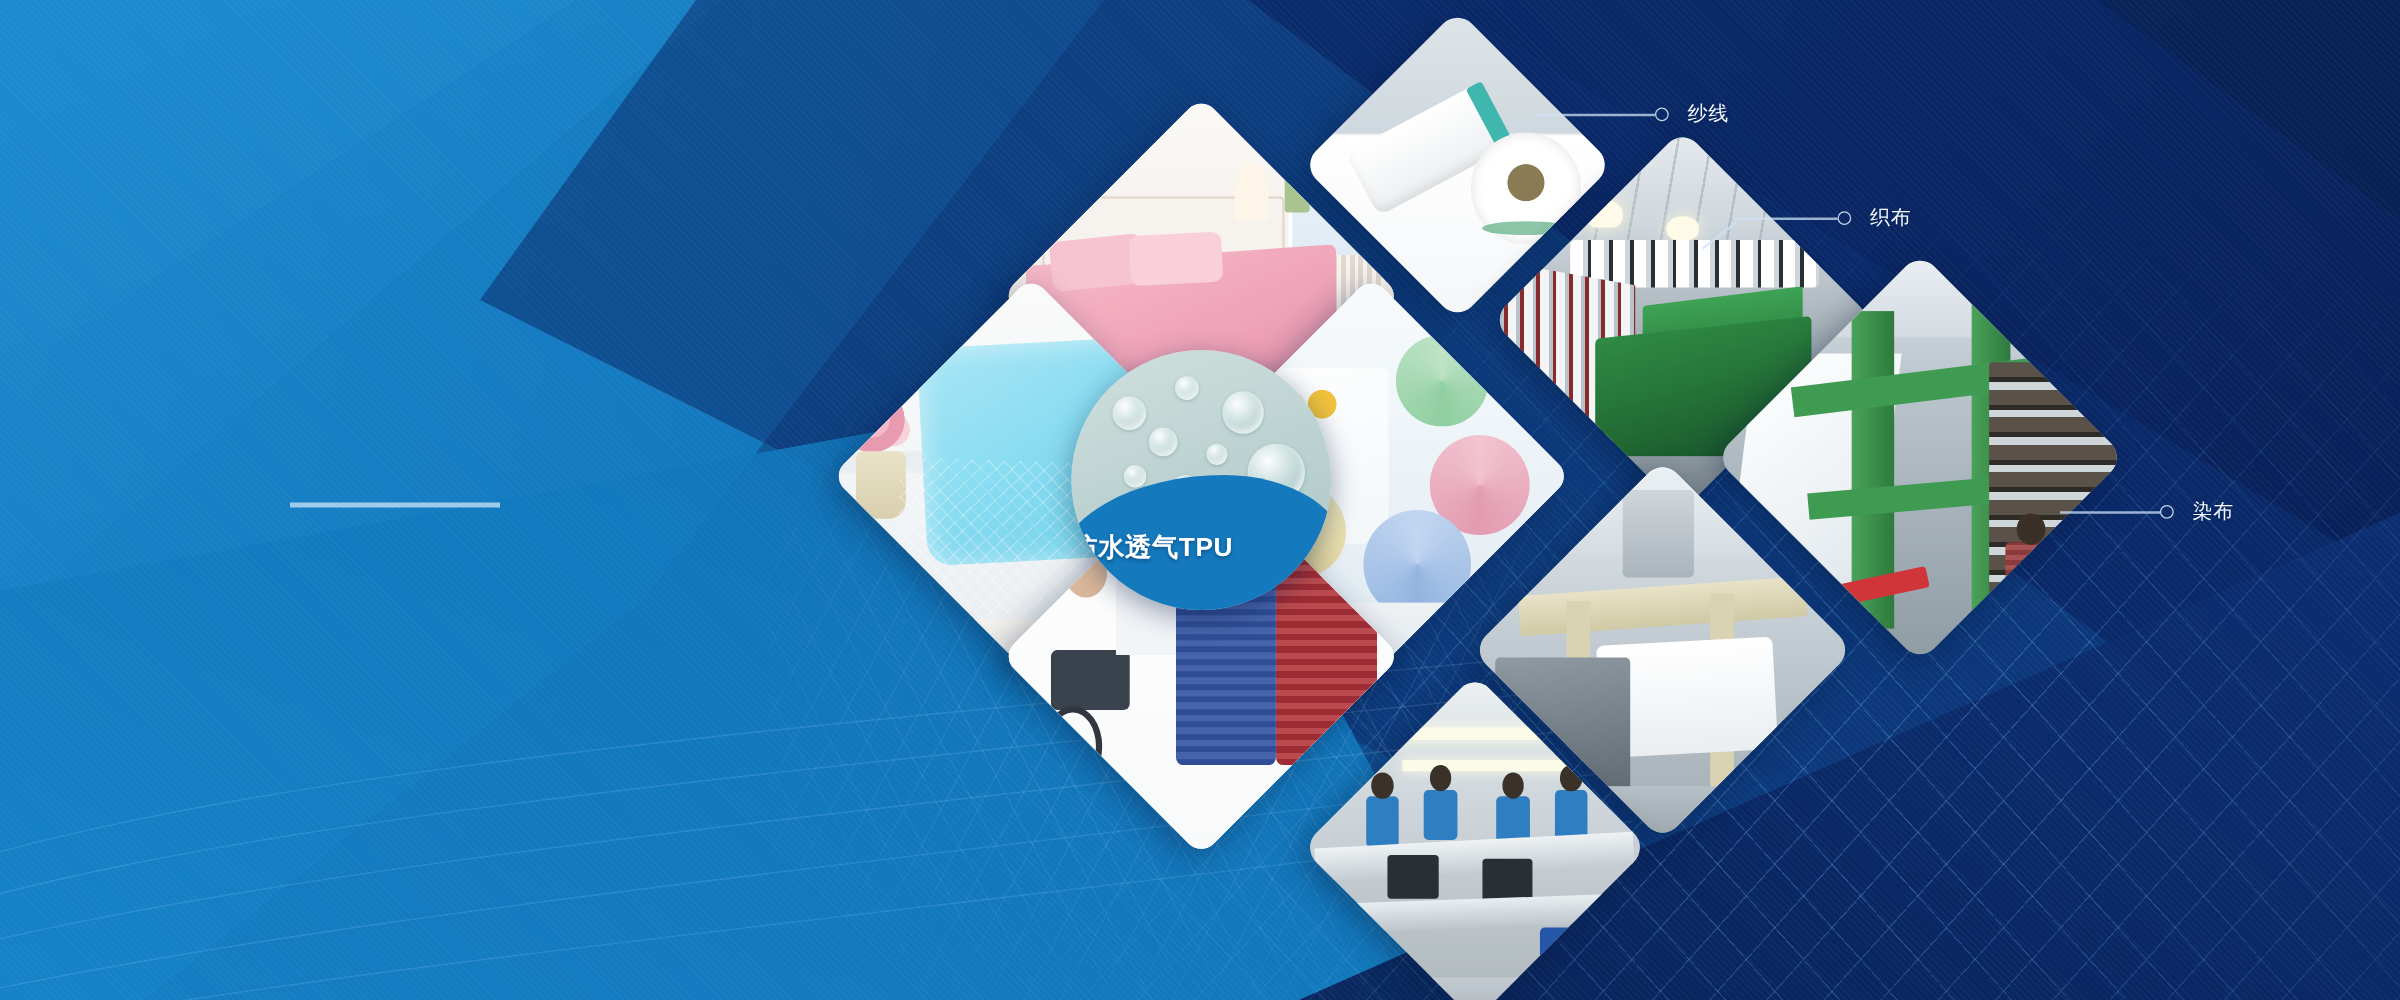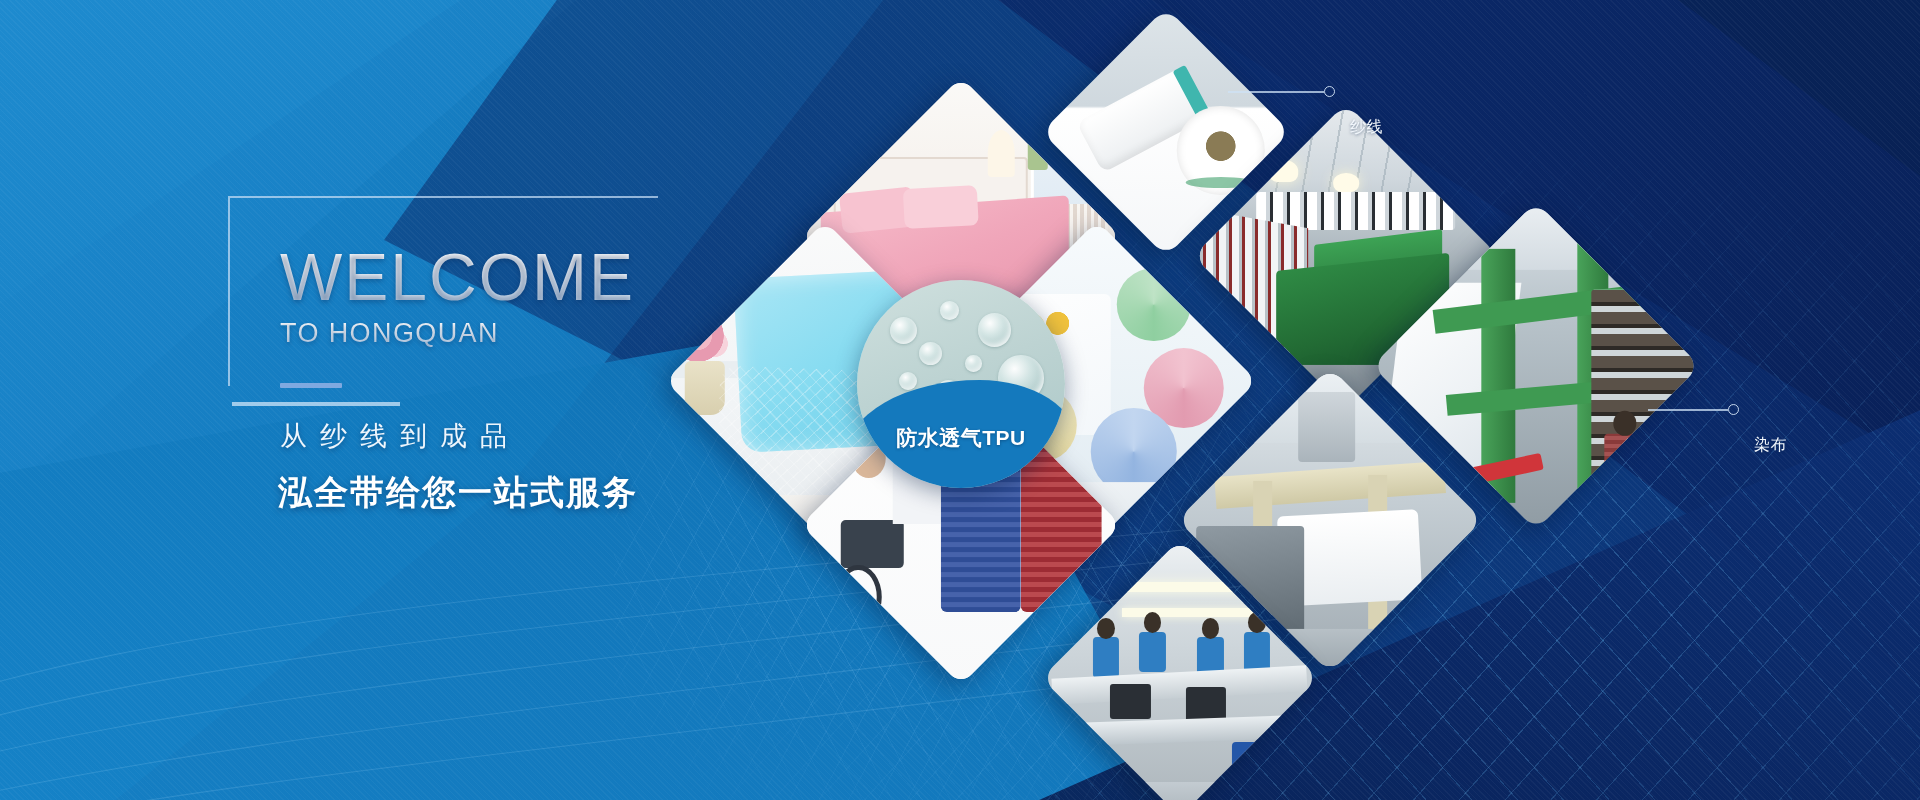--- a/index.html
+++ b/index.html
@@ -259,21 +259,21 @@
   .badge .drop{ position:absolute; border-radius:50%;
     background:radial-gradient(circle at 36% 30%, rgba(255,255,255,.96) 0%, rgba(230,244,243,.55) 36%, rgba(168,200,200,.35) 70%, rgba(150,185,186,.25) 100%);
     box-shadow:inset -2px -3px 5px rgba(255,255,255,.75), 0 1px 3px rgba(80,120,120,.35);
   }
   .badge .wave-btm{
     position:absolute; left:-6%; bottom:0; width:112%; height:52%;
     background:#1479bd;
     border-radius:58% 42% 0 0 / 72% 58% 0 0;
   }
   .badge .btxt{
-    position:absolute; left:0; right:0; bottom:36px; text-align:center;
+    position:absolute; left:0; right:0; bottom:36px; text-align:left;
     color:#fff; font-size:21px; font-weight:bold; letter-spacing:.5px;
     text-shadow:0 1px 3px rgba(0,40,80,.45);
   }
 
   
   .proc{ position:absolute; border-radius:16px; transform:rotate(45deg); overflow:hidden;
     box-shadow:0 8px 26px rgba(3,20,50,.40); z-index:5; }
   .proc .inner{ position:absolute; left:-24%; top:-24%; width:148%; height:148%; transform:rotate(-45deg); }
 
   .p-yarn{ left:1078px; top:44px; width:176px; height:176px; }
@@ -359,21 +359,20 @@
   .callout{ position:absolute; z-index:11; }
   .callout .ln{ position:absolute; }
   .callout .dot{
     position:absolute; width:11px; height:11px; border-radius:50%;
     border:1.6px solid rgba(215,232,248,.9); background:transparent;
   }
   .callout .lbl{
     position:absolute; color:#f2f7fc; font-size:16px; font-weight:400;
     letter-spacing:.5px; white-space:nowrap;
     text-shadow:0 1px 3px rgba(0,30,70,.5);
-    margin-top:36px;
   }
   .hline{ height:1.5px; background:rgba(205,226,246,.75); }
 
   .c-yarn{ left:1228px; top:80px; width:220px; height:24px; }
   .c-weave{ left:1362px; top:160px; width:230px; height:48px; }
   .c-dye{  left:1648px; top:398px; width:220px; height:24px; }
   .c-lam{  left:1418px; top:596px; width:260px; height:48px; }
   .c-sew{  left:1222px; top:706px; width:250px; height:48px; }
 </style>
 </head>
@@ -402,28 +401,20 @@
   </svg>
 
   <div class="tex-hatch"></div>
 
   <div class="flare">
     <div class="glow"></div>
     <div class="core"></div>
     <div class="rainbow"></div>
   </div>
 
-  <div class="left-text">
-    <div class="frame-deco"></div>
-    <div class="welcome">WELCOME</div>
-    <div class="to-hq">TO HONGQUAN</div>
-    <div class="rule-short"></div>
-    <div class="cn-sub">从纱线到成品</div>
-    <div class="cn-main">泓全带给您一站式服务</div>
-  </div>
   <div class="rule-long"></div>
 
   <div class="cluster">
 
     <div class="dia top">
       <div class="inner art-bed">
         <div class="wall"></div>
           <div class="win"></div>
           <div class="hdb"></div>
         <div class="lamp"></div>
@@ -562,20 +553,26 @@
         <div class="floors"></div>
     </div>
   </div>
 
   <div class="callout c-yarn">
     <div class="ln hline" style="left:0;top:11px;width:96px;"></div>
     <div class="dot" style="left:96px;top:6px;"></div>
     <div class="lbl" style="left:122px;top:1px;">纱线</div>
   </div>
 
+  <div class="callout c-weave">
+    <div class="ln hline" style="left:0;top:38px;width:34px;transform:rotate(-38deg);transform-origin:left center;"></div>
+    <div class="ln hline" style="left:26px;top:14px;width:82px;"></div>
+    <div class="dot" style="left:108px;top:9px;"></div>
+    <div class="lbl" style="left:134px;top:4px;">织布</div>
+  </div>
 
   <div class="callout c-dye">
     <div class="ln hline" style="left:0;top:11px;width:80px;"></div>
     <div class="dot" style="left:80px;top:6px;"></div>
     <div class="lbl" style="left:106px;top:1px;">染布</div>
   </div>
 
 
 
 </div>

